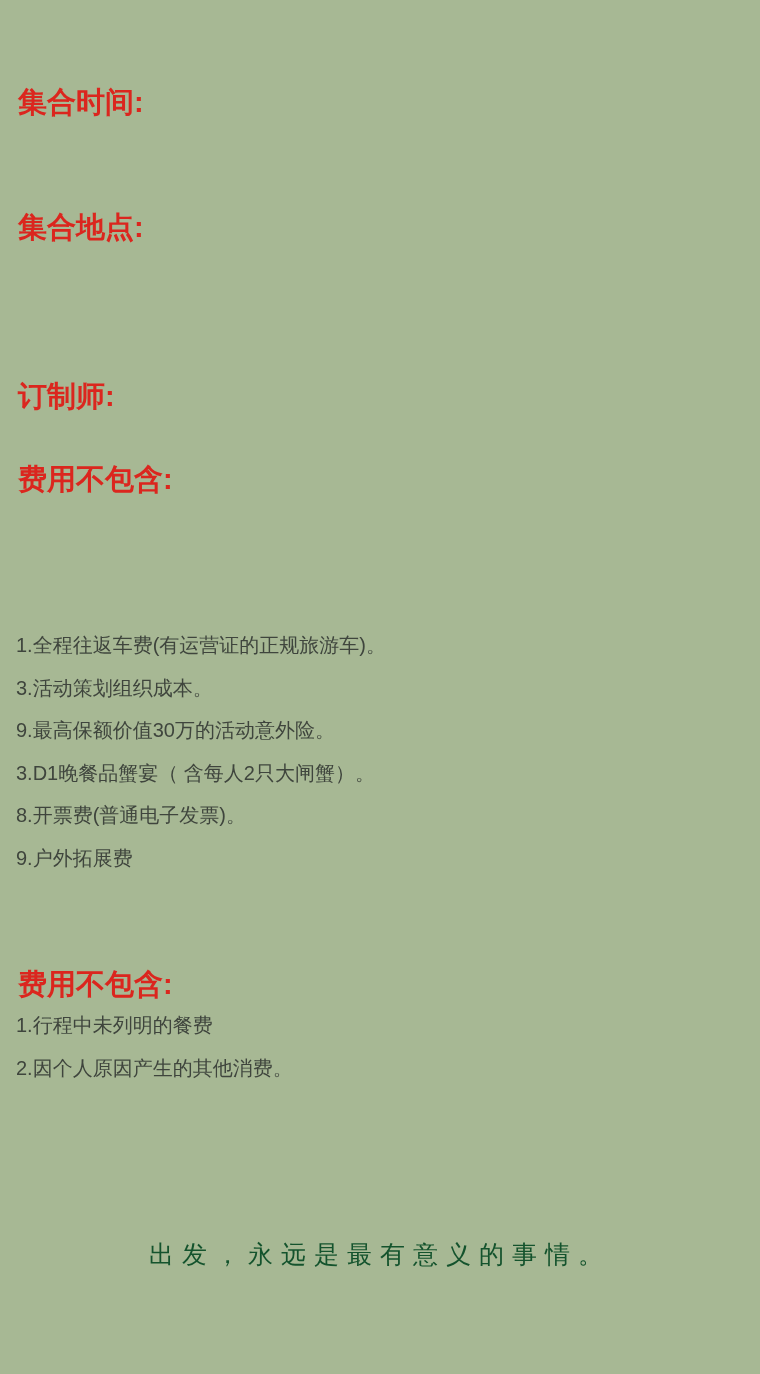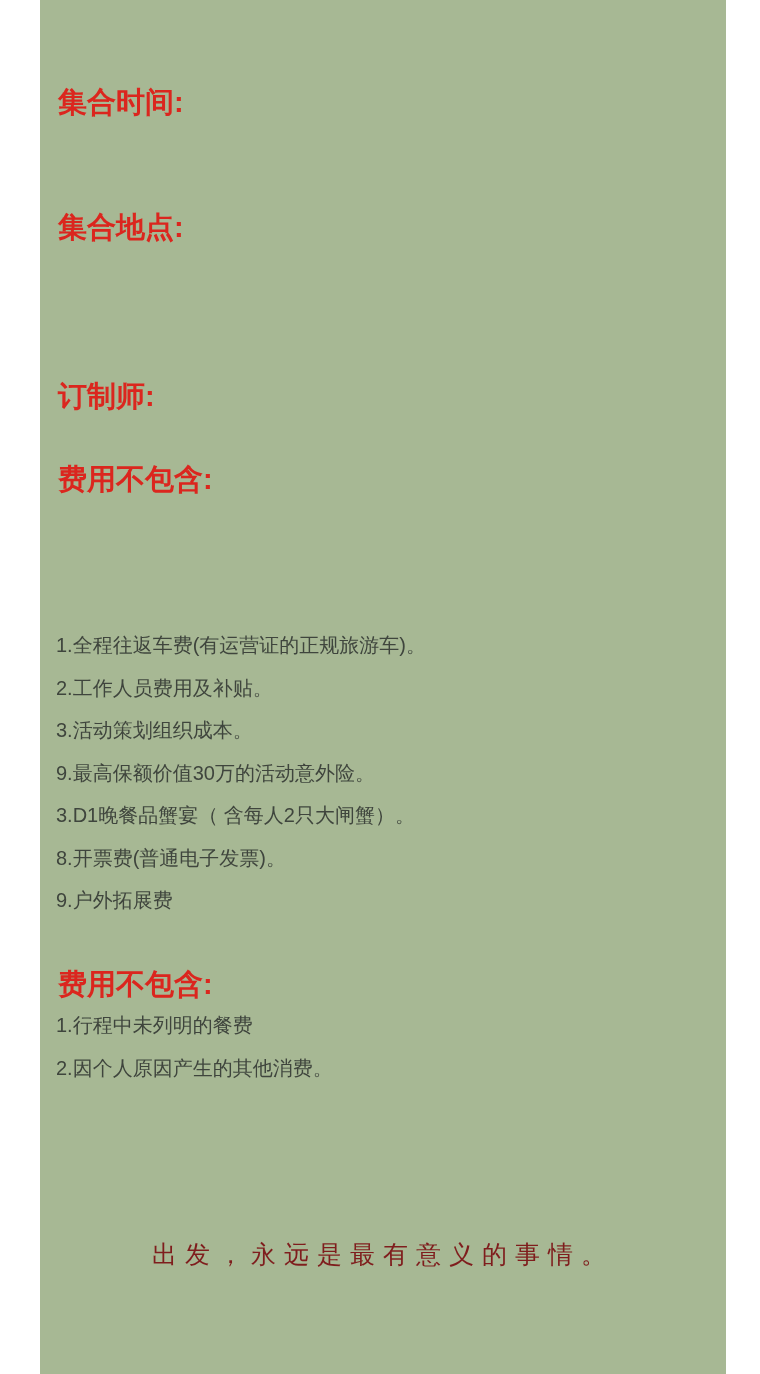--- a/index.html
+++ b/index.html
@@ -1,26 +1,25 @@
 <!DOCTYPE html>
 <html><head>
 <meta charset="utf-8">
 <style>
   html, body {
     margin: 0;
     padding: 0;
   }
   .page {
     position: relative;
-    width: 686px;
+    width: 760px;
     height: 1374px;
     background: #a7b894;
     font-family: "Liberation Sans", "DejaVu Sans", sans-serif;
     overflow: hidden;
-    margin-left: 40px;
   }
   .heading {
     position: absolute;
     left: 18px;
     color: #db261e;
     font-weight: 700;
     font-size: 29px;
     line-height: 36px;
     white-space: nowrap;
   }
@@ -34,21 +33,21 @@
   }
   .body-list .line {
     white-space: nowrap;
   }
   .quote {
     position: absolute;
     top: 1238px;
     left: 0;
     width: 100%;
     text-align: center;
-    color: #7f1d1d;
+    color: #14532d;
     font-size: 25px;
     letter-spacing: 8px;
     white-space: nowrap;
   }
 </style>
 </head>
 <body>
 
 <div class="page">
 
@@ -56,21 +55,20 @@
 
   <div class="heading" style="top:209px">集合地点:</div>
 
   <div class="heading" style="top:378px">订制师:</div>
 
   <div class="heading" style="top:461px">费用不包含:</div>
 
 
   <div class="body-list" style="top:624px">
     <div class="line">1.全程往返车费(有运营证的正规旅游车)。</div>
-    <div class="line">2.工作人员费用及补贴。</div>
     <div class="line">3.活动策划组织成本。</div>
     <div class="line">9.最高保额价值30万的活动意外险。</div>
     <div class="line">3.D1晚餐品蟹宴（ 含每人2只大闸蟹）。</div>
     <div class="line">8.开票费(普通电子发票)。</div>
     <div class="line">9.户外拓展费</div>
   </div>
 
   <div class="heading" style="top:966px">费用不包含:</div>
 
   <div class="body-list" style="top:1004px">

